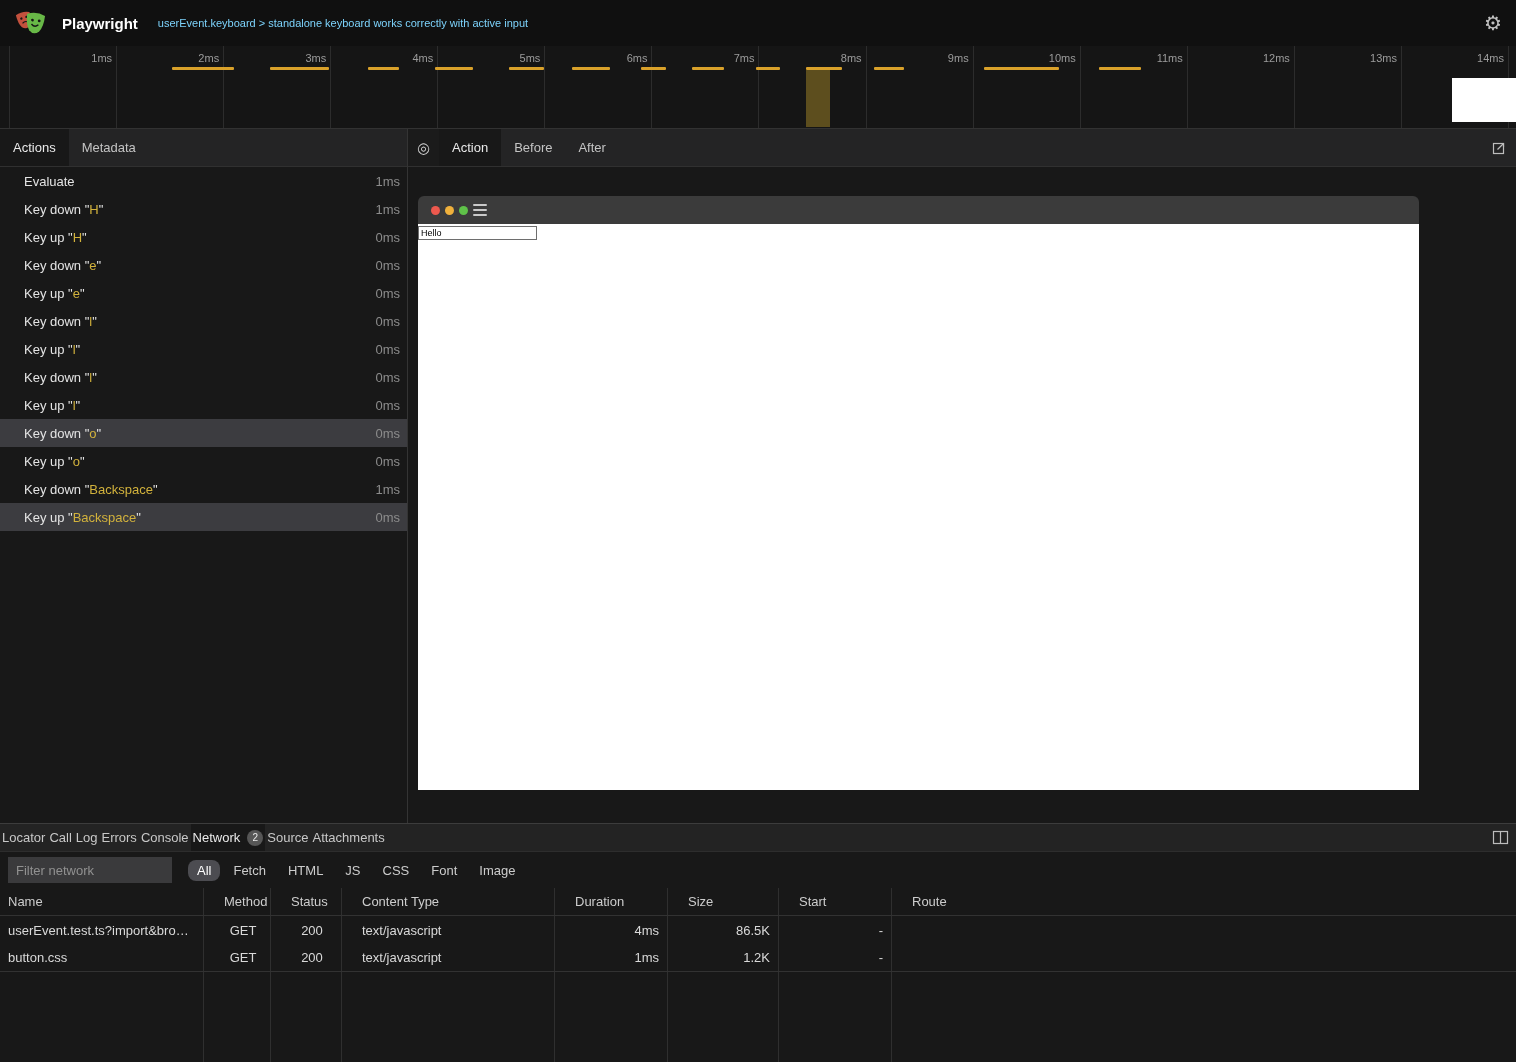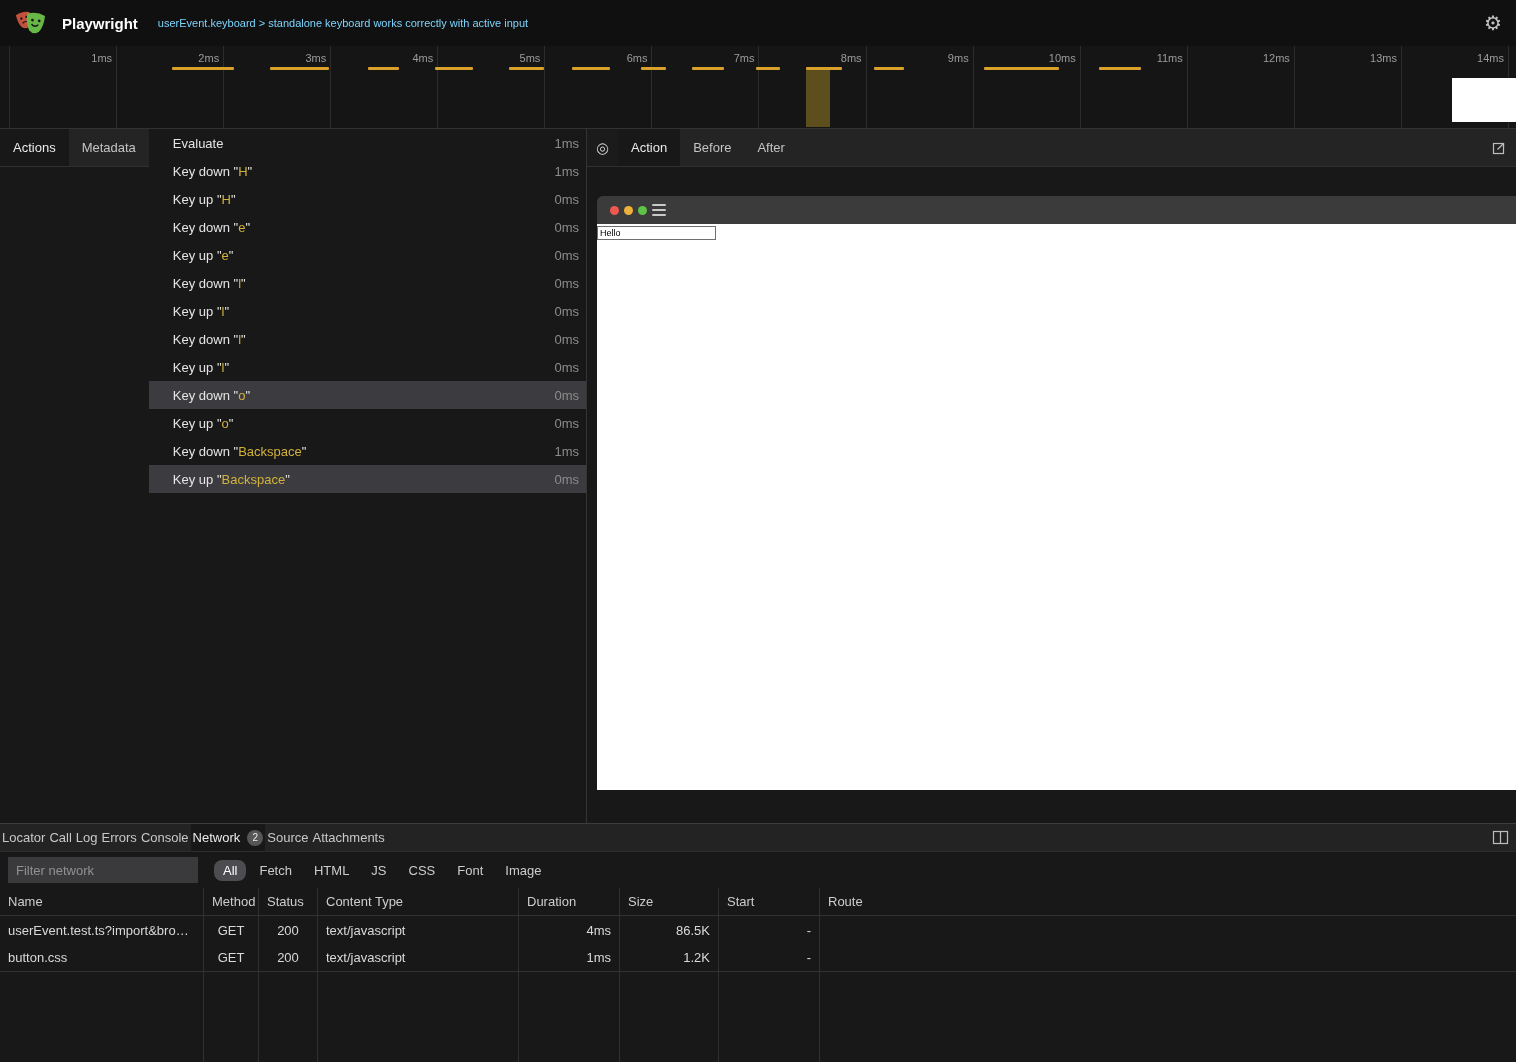--- a/index.html
+++ b/index.html
@@ -20,21 +20,21 @@
   
   .timeline { position:relative; height:83px; background:#151515; border-bottom:1px solid #323232; }
   .grid-line { position:absolute; top:0; bottom:0; width:1px; background:#2c2c2c; }
   .time-label { position:absolute; top:6px; font-size:11px; color:#9c9c9c; }
   .tick { position:absolute; top:21px; height:3px; background:#d9a12a; border-radius:1px; }
   .tl-bar { position:absolute; top:24px; bottom:1px; background:#5d4e1e; }
   .thumb { position:absolute; background:#ffffff; }
 
   
   .middle { display:flex; height:694px; }
-  .left-panel { width:587px; border-right:1px solid #343434; display:flex; flex-direction:row; background:#181818; }
+  .left-panel { width:408px; border-right:1px solid #343434; display:flex; flex-direction:column; background:#181818; }
   .right-panel { flex:1; display:flex; flex-direction:column; background:#181818; }
 
   .tabstrip { height:38px; background:#242425; border-bottom:1px solid #303030; display:flex; align-items:stretch; flex:none; }
   .tab { padding:0 13px; display:flex; align-items:center; font-size:13px; color:#c4c4c4; cursor:pointer; }
   .tab.selected { background:#181818; color:#eaeaea; }
 
   .actions-list { flex:1; overflow:hidden; }
   .action-row { height:28px; display:flex; align-items:center; padding:0 7px 0 24px; font-size:13px; color:#e4e4e4; }
   .action-row.highlight { background:#3c3c40; }
   .action-title { flex:1; white-space:nowrap; overflow:hidden; }
@@ -60,28 +60,28 @@
 
   
   .bottom { height:239px; border-top:1px solid #3c3c3c; display:flex; flex-direction:column; background:#181818; }
   .btabs { height:28px; background:#232323; border-bottom:1px solid #2d2d2d; display:flex; align-items:stretch; flex:none; }
   .btab { padding:0 2px; display:flex; align-items:center; gap:7px; font-size:13px; color:#c8c8c8; cursor:pointer; }
   .btab.selected { background:#181818; color:#eaeaea; }
   .badge { width:16px; height:16px; border-radius:50%; background:#565656; color:#e9e9e9; font-size:10px; display:flex; align-items:center; justify-content:center; }
   .colsicon-btn { margin-left:auto; margin-right:7px; align-self:center; display:flex; cursor:pointer; }
 
   .filter-row { height:36px; display:flex; align-items:center; padding:0 8px; flex:none; }
-  .filter-input { width:190px; height:22px; background:#3a3a3c; border:1px solid #3a3a3c; color:#dddddd; font-size:13px; padding:12px 7px; }
+  .filter-input { width:164px; height:22px; background:#3a3a3c; border:1px solid #3a3a3c; color:#dddddd; font-size:13px; padding:12px 7px; }
   .filter-input::placeholder { color:#919191; }
   .chips { display:flex; align-items:center; margin-left:16px; gap:4px; }
   .chip { font-size:13px; color:#cccccc; padding:3px 9px; border-radius:3px; cursor:pointer; }
   .chip.selected { background:#4c4c51; color:#ffffff;border-radius:8px; }
 
   .net-table { flex:1; display:flex; flex-direction:column; overflow:hidden; }
-  .trow { display:flex; height:28px; flex:none; align-items:stretch; }
+  .trow { display:flex; height:28px; flex:none; align-items:stretch;gap:12px; }
   .trow.header-row { border-bottom:1px solid #323232; }
   .trow.last-data { border-bottom:1px solid #323232; }
   .trow.filler { flex:1; height:auto; }
   .tcell { padding:0 8px; border-right:1px solid #2f2f2f; display:flex; align-items:center; overflow:hidden; white-space:nowrap; font-size:13px; color:#d9d9d9; flex:none; }
   .tcell.hdr { color:#cdcdcd; }
   .tcell.grow { flex:1; border-right:none; }
   .tcell.a-center { justify-content:center; }
   .tcell.a-right { justify-content:flex-end; }
 </style>
 </head>

